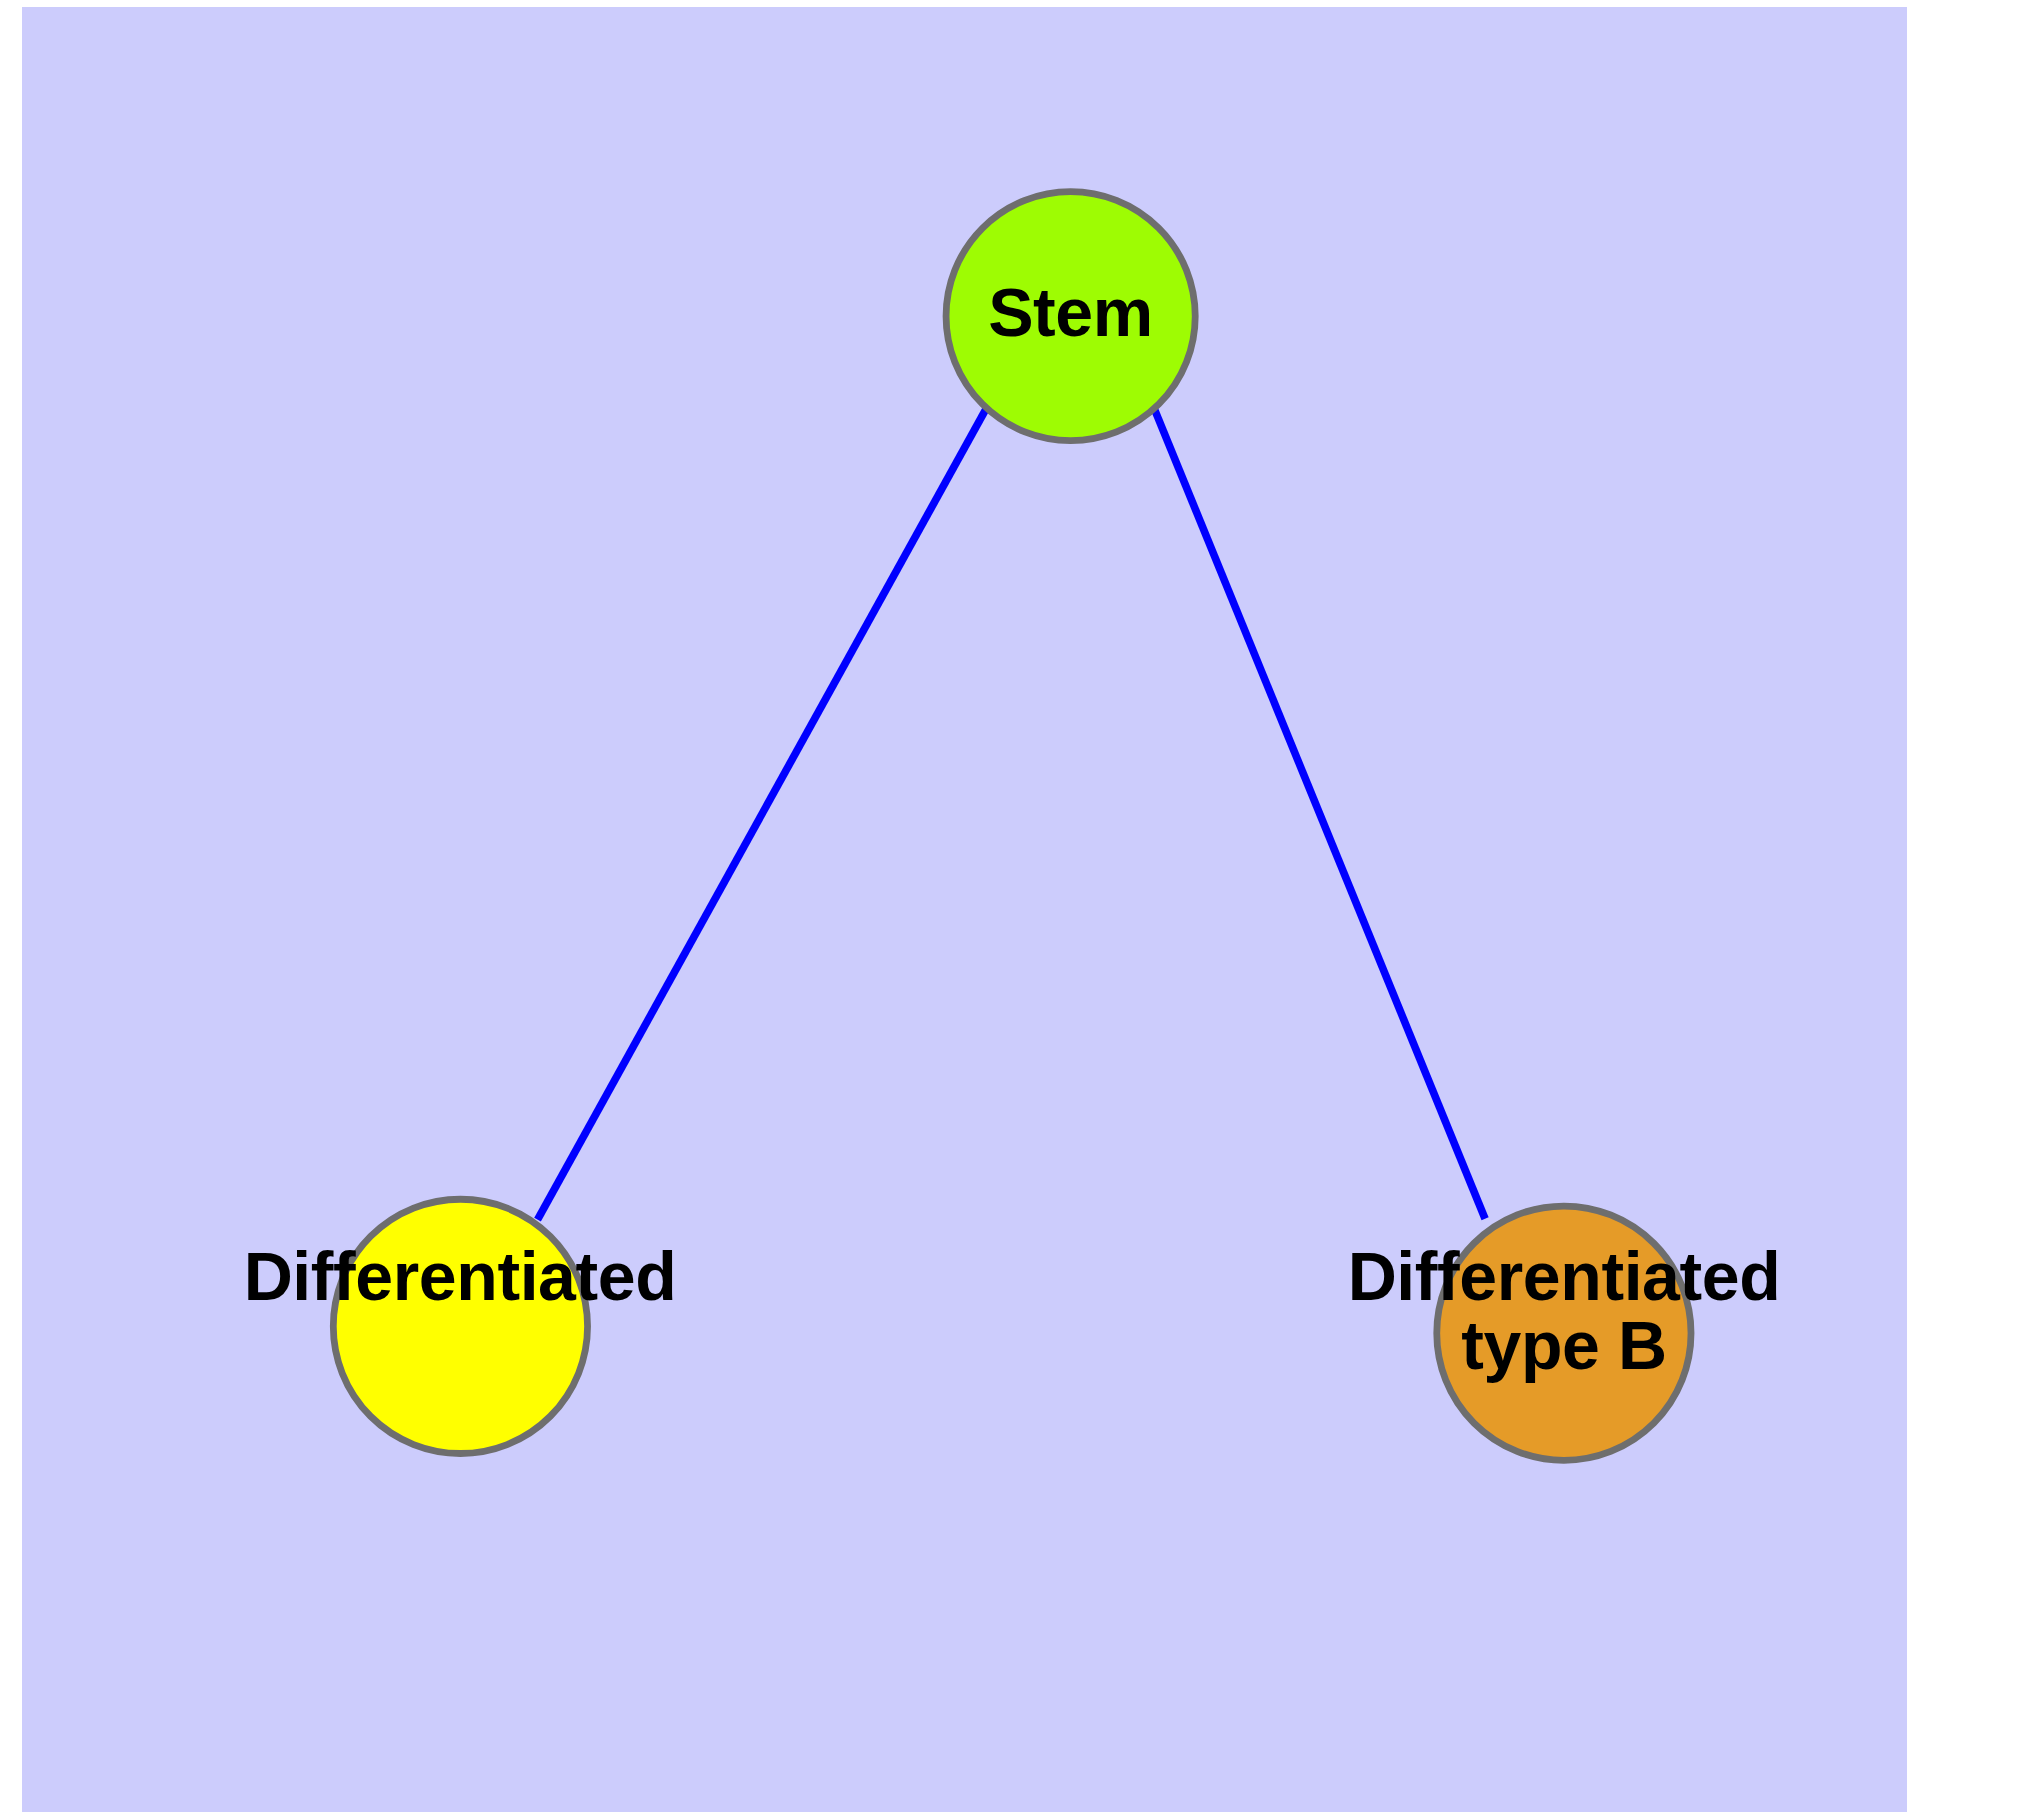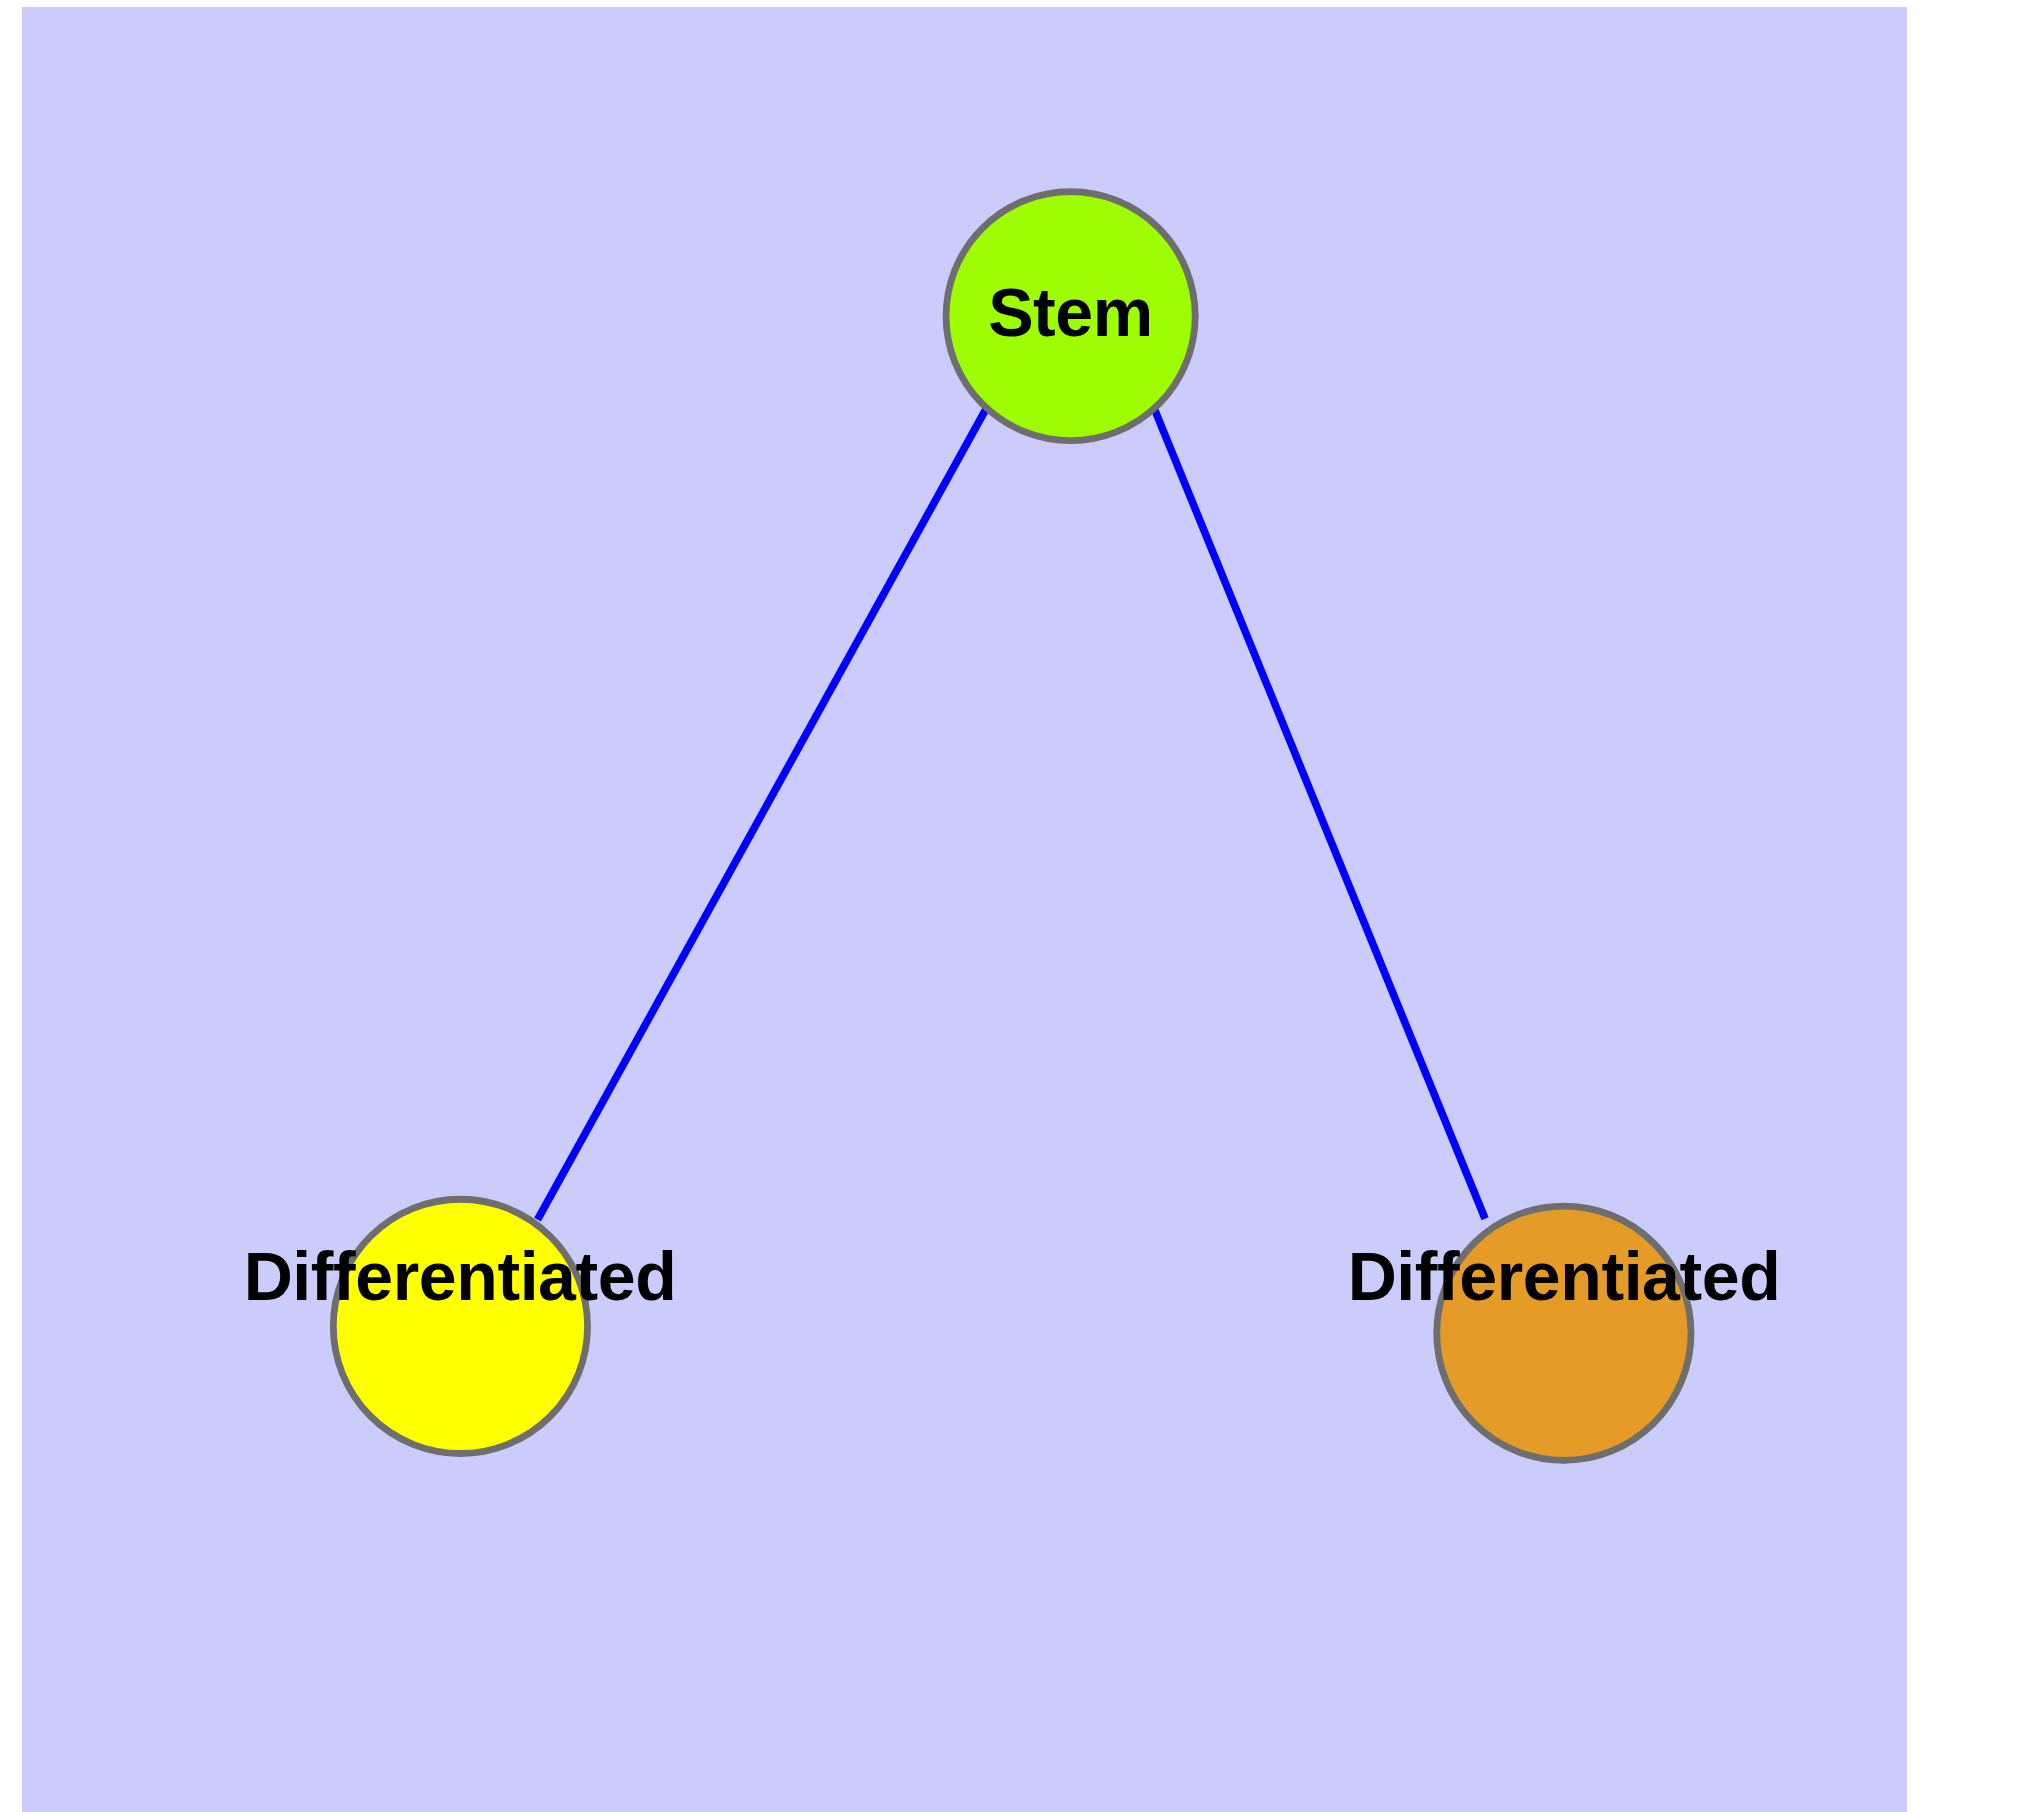--- a/index.html
+++ b/index.html
@@ -79,16 +79,16 @@
       <circle cx="1237" cy="373" r="147" fill="#9efc03" stroke="#6e6e6e" stroke-width="8"></circle>
       <circle cx="517" cy="1565" r="150" fill="#ffff00" stroke="#6e6e6e" stroke-width="8"></circle>
       <circle cx="1819" cy="1573" r="150" fill="#e59b28" stroke="#6e6e6e" stroke-width="8"></circle>
     </g>
   </svg>
 
   <div class="node-label" id="stem-label">Stem</div>
 
   <div class="node-label" id="diffA-label"><span>Differentiated</span><br></div>
 
-  <div class="node-label" id="diffB-label"><span>Differentiated</span><br></div>
+  <div class="node-label" id="diffB-label"><span>Differentiated</span><br><span>type B</span></div>
 
 </div>
 
 
 </body></html>

